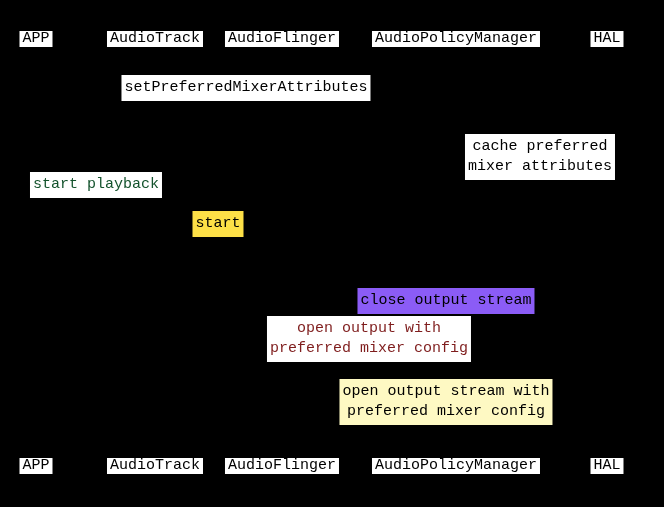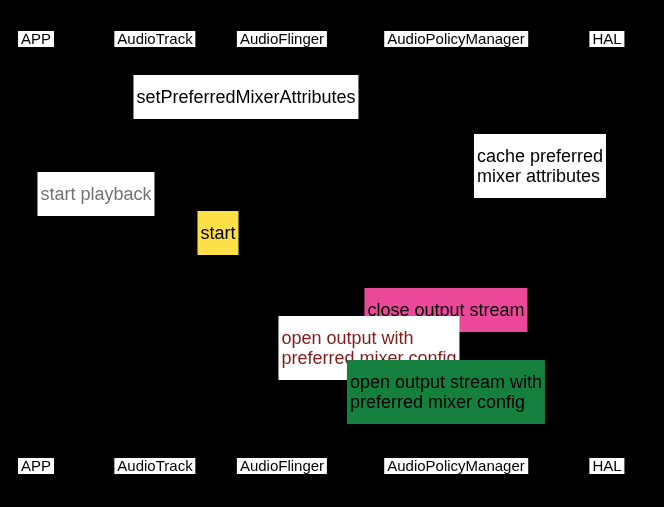--- a/index.html
+++ b/index.html
@@ -18,30 +18,32 @@
     height: 507px;
   }
   .lifeline {
     position: absolute;
     width: 1px;
   }
   .label {
     position: absolute;
     transform: translateX(-50%);
     white-space: pre;
+    text-align: center;
+    font-family: Liberation Mono, monospace;
   }
   .participant {
     font-size: 15px;
     line-height: 16px;
     padding: 0 3px;
   }
   .message {
-    font-size: 18px;
+    font-size: 15px;
     line-height: 20px;
-    padding: 12px 3px;
+    padding: 3px 3px;
   }
 </style>
 </head>
 <body style="background: rgb(0, 0, 0);">
 
 <div class="diagram">
     <div class="lifeline" style="left: 36px; top: 48px; height: 409px; background: rgb(0, 0, 0);"></div>
     <div class="label participant" style="left: 36px; top: 31px; background: rgb(255, 255, 255); color: rgb(0, 0, 0);">APP</div>
     <div class="label participant" style="left: 36px; top: 458px; background: rgb(255, 255, 255); color: rgb(0, 0, 0);">APP</div>
     <div class="lifeline" style="left: 155px; top: 48px; height: 409px; background: rgb(0, 0, 0);"></div>
@@ -52,20 +54,20 @@
     <div class="label participant" style="left: 282px; top: 458px; background: rgb(255, 255, 255); color: rgb(0, 0, 0);">AudioFlinger</div>
     <div class="lifeline" style="left: 456px; top: 48px; height: 409px; background: rgb(0, 0, 0);"></div>
     <div class="label participant" style="left: 456px; top: 31px; background: rgb(255, 255, 255); color: rgb(0, 0, 0);">AudioPolicyManager</div>
     <div class="label participant" style="left: 456px; top: 458px; background: rgb(255, 255, 255); color: rgb(0, 0, 0);">AudioPolicyManager</div>
     <div class="lifeline" style="left: 607px; top: 48px; height: 409px; background: rgb(0, 0, 0);"></div>
     <div class="label participant" style="left: 607px; top: 31px; background: rgb(255, 255, 255); color: rgb(0, 0, 0);">HAL</div>
     <div class="label participant" style="left: 607px; top: 458px; background: rgb(255, 255, 255); color: rgb(0, 0, 0);">HAL</div>
     <div class="label message" style="left: 246px; top: 75px; background: rgb(255, 255, 255); color: rgb(0, 0, 0);">setPreferredMixerAttributes</div>
     <div class="label message" style="left: 540px; top: 134px; background: rgb(255, 255, 255); color: rgb(0, 0, 0);">cache preferred
 mixer attributes</div>
-    <div class="label message" style="left: 96px; top: 172px; background: rgb(255, 255, 255); color: #737373;">start playback</div>
+    <div class="label message" style="left: 96px; top: 172px; background: rgb(255, 255, 255); color: #14532d;">start playback</div>
     <div class="label message" style="left: 218px; top: 211px; background: #fde047; color: rgb(0, 0, 0);">start</div>
-    <div class="label message" style="left: 446px; top: 288px; background: #ec4899; color: rgb(0, 0, 0);">close output stream</div>
+    <div class="label message" style="left: 446px; top: 288px; background: #8b5cf6; color: rgb(0, 0, 0);">close output stream</div>
     <div class="label message" style="left: 369px; top: 316px; background: rgb(255, 255, 255); color: #7f1d1d;">open output with
 preferred mixer config</div>
-    <div class="label message" style="left: 446px; top: 360px; background: #15803d; color: rgb(0, 0, 0);">open output stream with
+    <div class="label message" style="left: 446px; top: 379px; background: #fef9c3; color: rgb(0, 0, 0);">open output stream with
 preferred mixer config</div>
   </div>
 
 </body></html>

